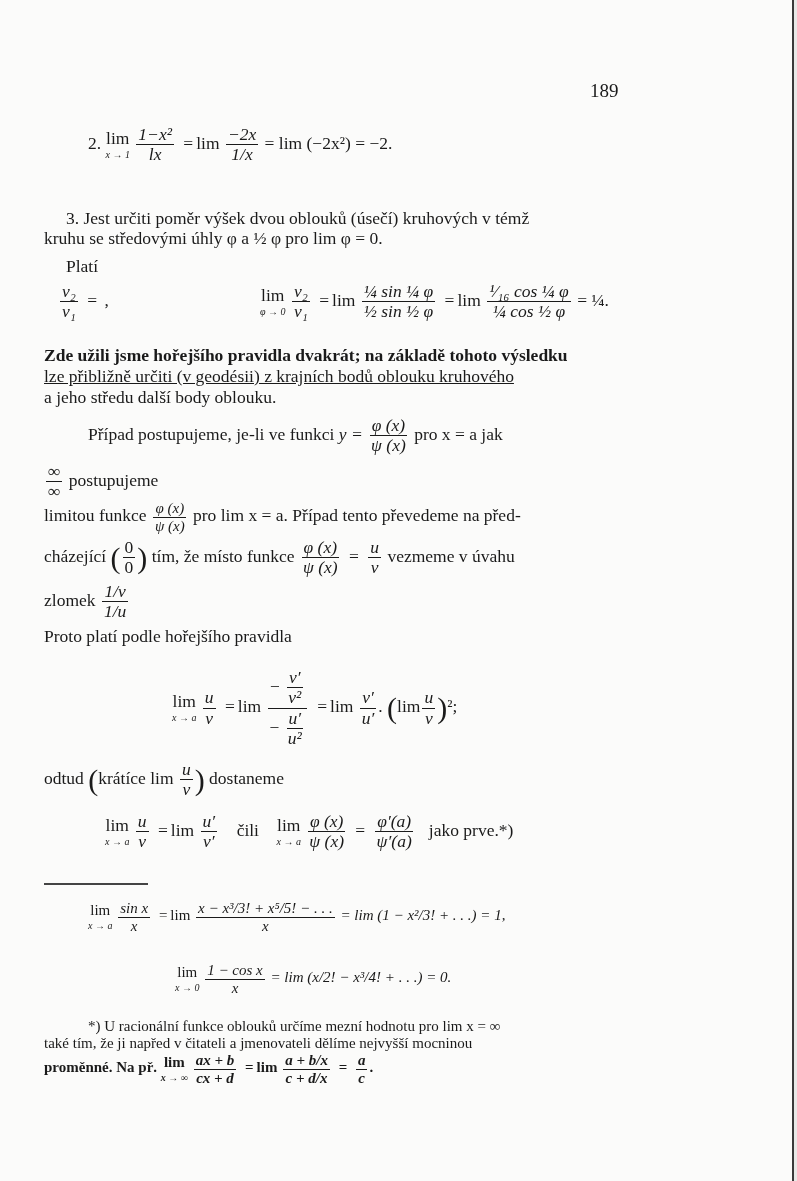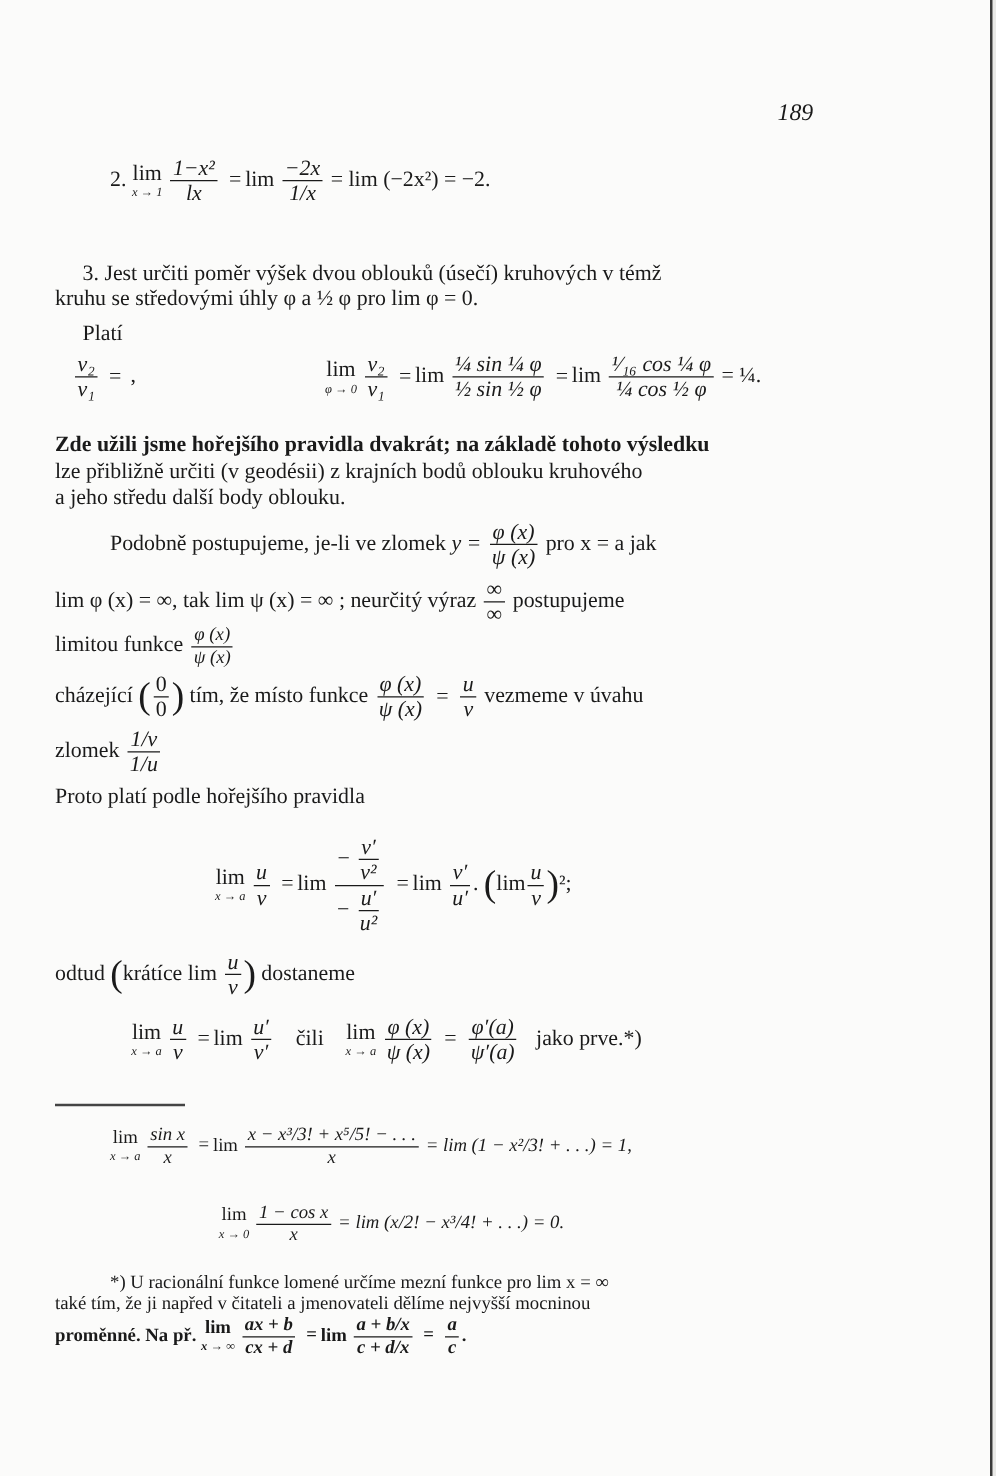--- a/index.html
+++ b/index.html
@@ -24,21 +24,21 @@
   .paren { font-size:30px; vertical-align:middle; font-weight:300; }
   .rule { position:absolute; left:44px; top:883px; width:104px; height:2px; background:#444; }
   .pagenum { font-size:19px; }
 </style>
 </head>
 <body>
 
 <div class="edge2"></div>
 <div class="edge"></div>
 
-<div class="abs pagenum" style="left:622px; top:80px;font-style:italic;">189</div>
+<div class="abs pagenum" style="left:590px; top:80px;">189</div>
 
 <div class="abs txt" style="left:88px; top:125px;">
   <span>2.</span>
   <span class="lim">
       <span>lim</span>
       <span class="sub">x → 1</span>
     </span>
   <span class="frac">
       <span class="num it">1−x²</span>
       <span class="den it">lx</span>
@@ -79,46 +79,46 @@
     </span>
   <span class="eq">=</span>lim
   <span class="frac">
       <span class="num it">¹⁄₁₆ cos ¼ φ</span>
       <span class="den it">¼ cos ½ φ</span>
     </span>
   <span>= ¼.</span>
 </div>
 
 <div class="abs txt" style="left:44px; top:343px;font-weight:bold;">Zde užili jsme hořejšího pravidla dvakrát; na základě tohoto výsledku</div>
-<div class="abs txt" style="left:44px; top:364px;">lze přibližně určiti (v geodésii) z krajních bodů oblouku kruhového</div>
+<div class="abs txt" style="left:44px; top:364px;text-decoration:underline;">lze přibližně určiti (v geodésii) z krajních bodů oblouku kruhového</div>
 <div class="abs txt" style="left:44px; top:385px;">a jeho středu další body oblouku.</div>
 
 <div class="abs txt" style="left:88px; top:416px;">
-  <span>Podobně postupujeme, je-li ve zlomek</span>
+  <span>Případ postupujeme, je-li ve funkci</span>
   <span class="it">y =</span>
   <span class="frac">
       <span class="num it">φ (x)</span>
       <span class="den it">ψ (x)</span>
     </span>
   <span>pro x = a jak</span>
 </div>
 <div class="abs txt" style="left:44px; top:462px;">
-  <span>lim φ (x) = ∞,  tak  lim ψ (x) = ∞ ;  neurčitý výraz</span>
   <span class="frac">
       <span class="num">∞</span>
       <span class="den">∞</span>
     </span>
   <span>postupujeme</span>
 </div>
 <div class="abs txt" style="left:44px; top:500px;">
   <span>limitou funkce</span>
   <span class="frac small">
       <span class="num it">φ (x)</span>
       <span class="den it">ψ (x)</span>
     </span>
+  <span>pro lim x = a. Případ tento převedeme na před-</span>
 </div>
 <div class="abs txt" style="left:44px; top:538px;">
   <span>cházející</span>
   <span class="paren">(</span><span class="frac">
       <span class="num">0</span>
       <span class="den">0</span>
     </span><span class="paren">)</span>
   <span>tím, že místo funkce</span>
   <span class="frac">
       <span class="num it">φ (x)</span>
@@ -235,21 +235,21 @@
       <span>lim</span>
       <span class="sub">x → 0</span>
     </span>
   <span class="frac">
       <span class="num it">1 − cos x</span>
       <span class="den it">x</span>
     </span>
   <span class="it">= lim (x/2! − x³/4! + . . .) = 0.</span>
 </div>
 
-<div class="abs small" style="left:88px; top:1016px;">*) U racionální funkce lomené určíme mezní funkce pro lim x = ∞</div>
+<div class="abs small" style="left:88px; top:1016px;">*) U racionální funkce oblouků určíme mezní hodnotu pro lim x = ∞</div>
 <div class="abs small" style="left:44px; top:1033px;">také tím, že ji napřed v čitateli a jmenovateli dělíme nejvyšší mocninou</div>
 <div class="abs small" style="left:44px; top:1052px;font-weight:bold;">
   <span>proměnné. Na př.</span>
   <span class="lim">
       <span>lim</span>
       <span class="sub">x → ∞</span>
     </span>
   <span class="frac">
       <span class="num it">ax + b</span>
       <span class="den it">cx + d</span>

